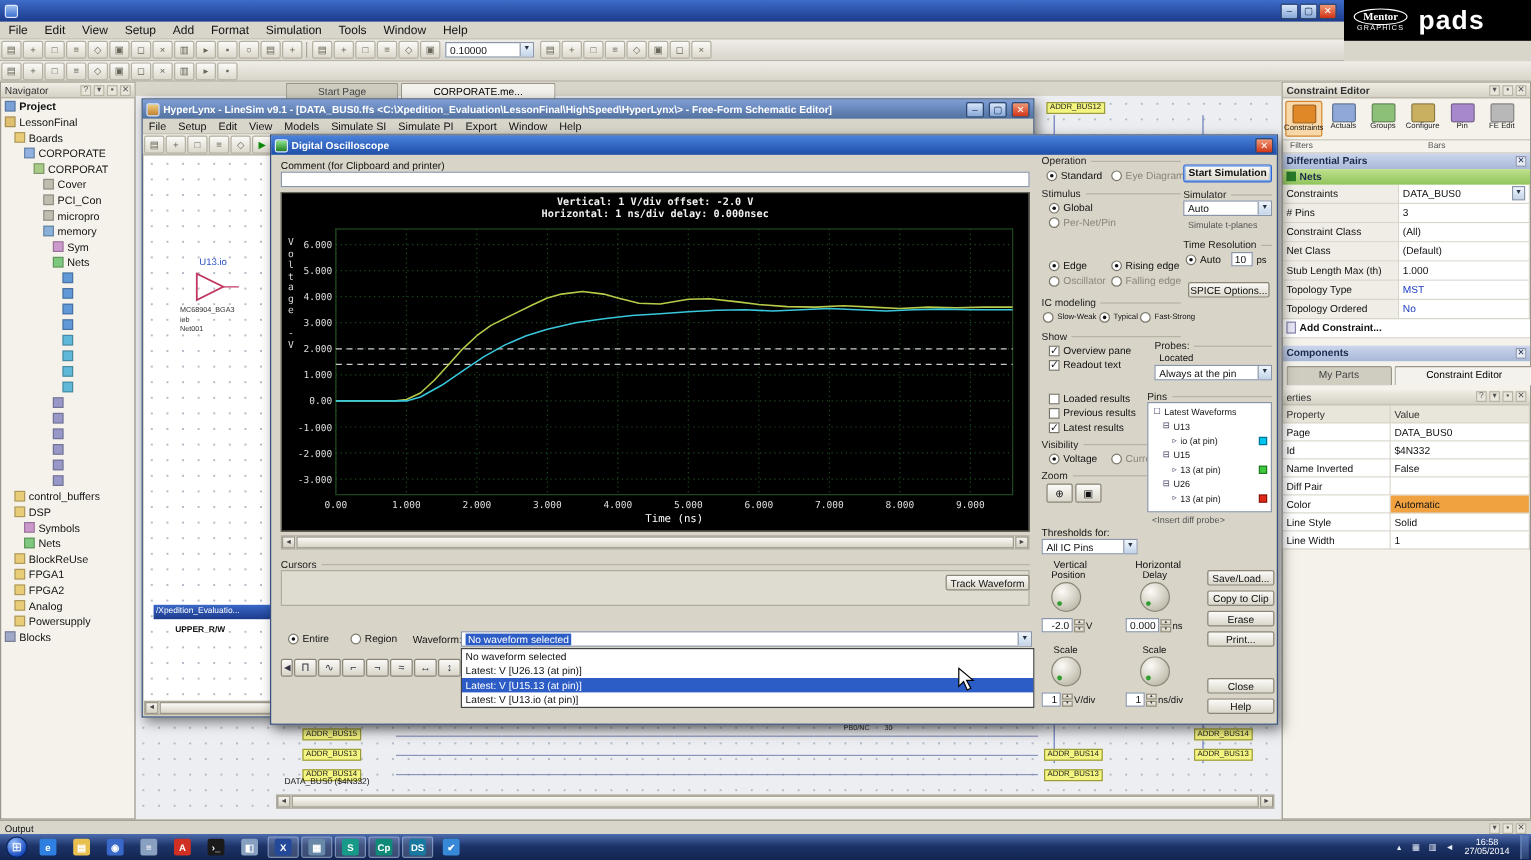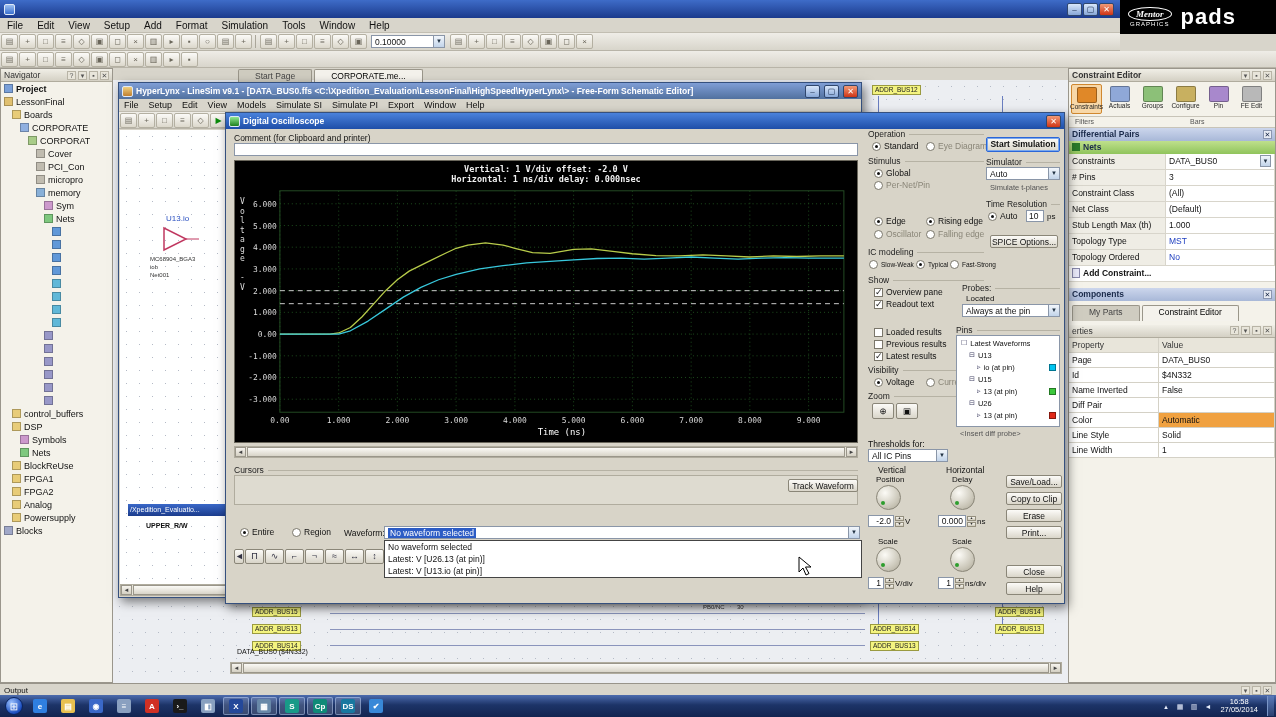--- a/index.html
+++ b/index.html
@@ -7,31 +7,31 @@
 #screen{position:relative;width:1276px;height:717px;overflow:hidden;font-family:"Liberation Sans",sans-serif;font-size:10px;color:#111;background:#d8d5cb}
 .abs{position:absolute}
 .lbl{font-size:9px;white-space:nowrap}
 
 #titlebar{left:0;top:0;width:1276px;height:18px;background:linear-gradient(#3e6cc8,#1b3a8c);color:#fff;display:flex;align-items:center;gap:4px;padding:0 4px;z-index:2}
 #titlebar .ttl{font-size:9.5px;white-space:nowrap;overflow:hidden}
 .appico{width:11px;height:11px;background:linear-gradient(#9ec0f0,#3a70d0);border:1px solid #dfe9f8;border-radius:2px;flex:none}
 .winbtn{width:15px;height:13px;border:1px solid #30476e;border-radius:2px;background:linear-gradient(#d8e6fa,#88a8d8);color:#15294a;font-size:8px;line-height:11px;text-align:center;flex:none;margin-left:1px}
 .winbtn.close{background:linear-gradient(#f29a76,#cf3416);color:#fff}
 #brand{left:1120px;top:0;width:156px;height:34px;background:#000;display:flex;align-items:center;gap:9px;padding:0 8px;z-index:3}
-#brand .moval{border:1.5px solid #fff;border-radius:50%;padding:1px 7px;color:#fff;font-size:9px;font-style:italic;font-weight:bold;text-align:center;font-family:"Liberation Serif",serif}
+#brand .moval{border:1.5px solid #fff;border-radius:50%;padding:1px 7px;color:#fff;font-size:9px;font-weight:bold;text-align:center;font-family:"Liberation Serif",serif}
 #brand .mg{color:#fff;font-size:6px;text-align:center;letter-spacing:1px}
 #brand .pads{color:#fff;font-size:22px;font-weight:bold;letter-spacing:1px}
 #menubar{left:0;top:18px;width:1120px;height:15px;background:#d8d5cb;display:flex;align-items:center;border-bottom:1px solid #c2beb2}
 .mitem{padding:1px 7px;font-size:10px;white-space:nowrap}
 .toolrow{display:flex;align-items:center;background:linear-gradient(#efede7,#d8d5cb);border-bottom:1px solid #b8b4a8;position:absolute}
 .tbtn{width:17px;height:15px;margin-left:1px;background:linear-gradient(#fbfaf7,#dcd8cc);border:1px solid #b4b0a2;border-radius:2px;color:#6a665a;font-size:8px;line-height:13px;text-align:center;flex:none}
 .tsep{width:1px;height:13px;background:#aaa69a;margin:0 3px;flex:none}
 .combo{display:inline-flex;align-items:center;height:13px;background:#fff;border:1px solid #8a96a8;font-size:8.5px;padding-left:3px;white-space:nowrap;overflow:hidden}
 .combo .dd{margin-left:auto;width:11px;height:100%;background:linear-gradient(#f2f6fb,#c2d4ea);border-left:1px solid #8a96a8;font-size:6px;line-height:11px;text-align:center;color:#234;flex:none}
-.tab{height:16px;padding:0 16px;font-size:8.5px;line-height:12px;background:#cfccc0;border:1px solid #9a968a;border-bottom:none;border-radius:2px 2px 0 0;color:#444;white-space:nowrap}
+.tab{height:16px;padding:0 26px;font-size:8.5px;line-height:12px;background:#cfccc0;border:1px solid #9a968a;border-bottom:none;border-radius:2px 2px 0 0;color:#444;white-space:nowrap}
 .tab.active{background:#f4f2ec;color:#000}
 
 .sidebar{position:absolute;background:#f4f2ea;border:1px solid #9a968c}
 .phead{height:13px;background:linear-gradient(#f0eee6,#d4d0c4);border-bottom:1px solid #b0ac9e;display:flex;align-items:center;font-size:8.5px;padding:0 3px;color:#333}
 .phead .pico{margin-left:auto;display:flex;gap:2px}
 .pico span{width:9px;height:9px;font-size:7px;line-height:8px;text-align:center;color:#555;border:1px solid #b8b4a6;background:#e8e5da}
 .trow{display:flex;align-items:center;gap:3px;height:13px;white-space:nowrap;font-size:9px}
 .trow .ticon{width:9px;height:9px;flex:none;border:1px solid rgba(0,0,0,.25)}
 .trow .tlabel{overflow:hidden}
 .swatch{width:7px;height:7px;margin-left:auto;margin-right:2px;border:1px solid rgba(0,0,0,.4);flex:none}
@@ -776,20 +776,21 @@
           <span class="mbtn">≈</span>
           <span class="mbtn">↔</span>
           <span class="mbtn">↕</span>
           <span class="mbtn">∫</span>
         </span>
     </div>
 
     <div class="ddlist" style="left:158px;top:427px;width:478px">
       <div class="opt">No waveform selected</div>
       <div class="opt">Latest: V [U26.13 (at pin)]</div>
+      <div class="opt hl">Latest: V [U15.13 (at pin)]</div>
       <div class="opt">Latest: V [U13.io (at pin)]</div>
     </div>
 
     <div class="shead" style="left:642px;top:16px;width:116px">
         <span>Operation</span>
       </div>
     <span class="radio on" style="position:absolute;left:646px;top:28px">
         <i></i>
         <span>Standard</span>
       </span>

